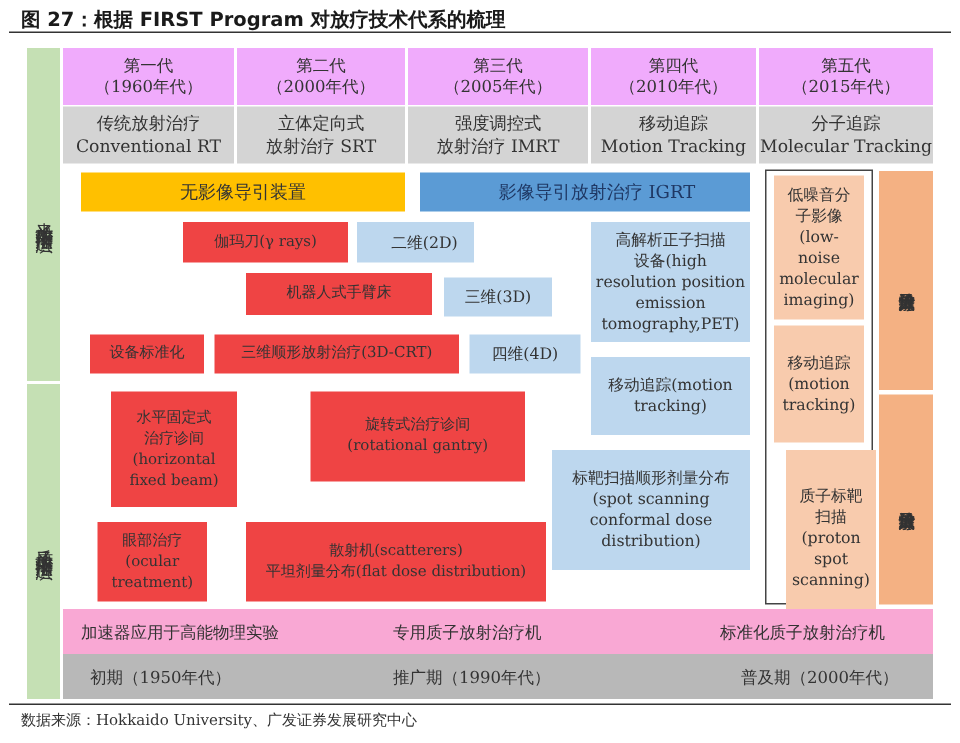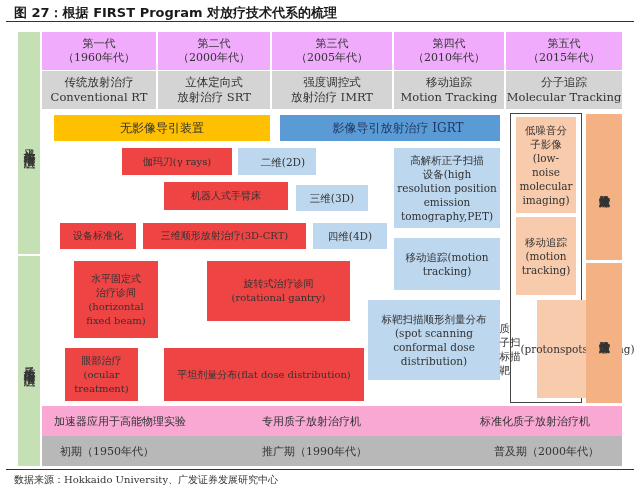--- a/index.html
+++ b/index.html
@@ -106,20 +106,21 @@
   <div>旋转式治疗诊间</div>
   <div>(rotational gantry)</div>
 </div>
 
 <div class="abs y center" style="left:65px;top:348px;width:73px;height:53px;flex-direction:column;">
   <div>眼部治疗</div>
   <div>(ocular</div>
   <div>treatment)</div>
 </div>
 <div class="abs y center" style="left:164px;top:348px;width:200px;height:53px;flex-direction:column;">
+  <div>散射机(scatterers)</div>
   <div>平坦剂量分布(flat dose distribution)</div>
 </div>
 
 <div class="abs b center" style="left:394px;top:238px;width:106px;height:52px;flex-direction:column;">
   <div>移动追踪(motion</div>
   <div>tracking)</div>
 </div>
 <div class="abs b center" style="left:368px;top:300px;width:132px;height:80px;flex-direction:column;">
   <div>标靶扫描顺形剂量分布</div>
   <div>(spot scanning</div>
@@ -134,21 +135,21 @@
   <div>(low-</div>
   <div>noise</div>
   <div>molecular</div>
   <div>imaging)</div>
 </div>
 <div class="abs o center" style="left:516px;top:217px;width:60px;height:78px;flex-direction:column;">
   <div>移动追踪</div>
   <div>(motion</div>
   <div>tracking)</div>
 </div>
-<div class="abs o center" style="left:537px;top:300px;width:60px;height:98px;flex-direction:row;">
+<div class="abs o center" style="left:524px;top:300px;width:60px;height:118px;flex-direction:column;">
   <div>质子标靶</div>
   <div>扫描</div>
   <div>(proton</div>
   <div>spot</div>
   <div>scanning)</div>
 </div>
 
 <div class="abs od center" style="left:586px;top:114px;width:36px;height:146px;">分子追踪式光子放射治疗</div>
 <div class="abs od center" style="left:586px;top:263px;width:36px;height:140px;">分子追踪式质子放射治疗</div>
 

